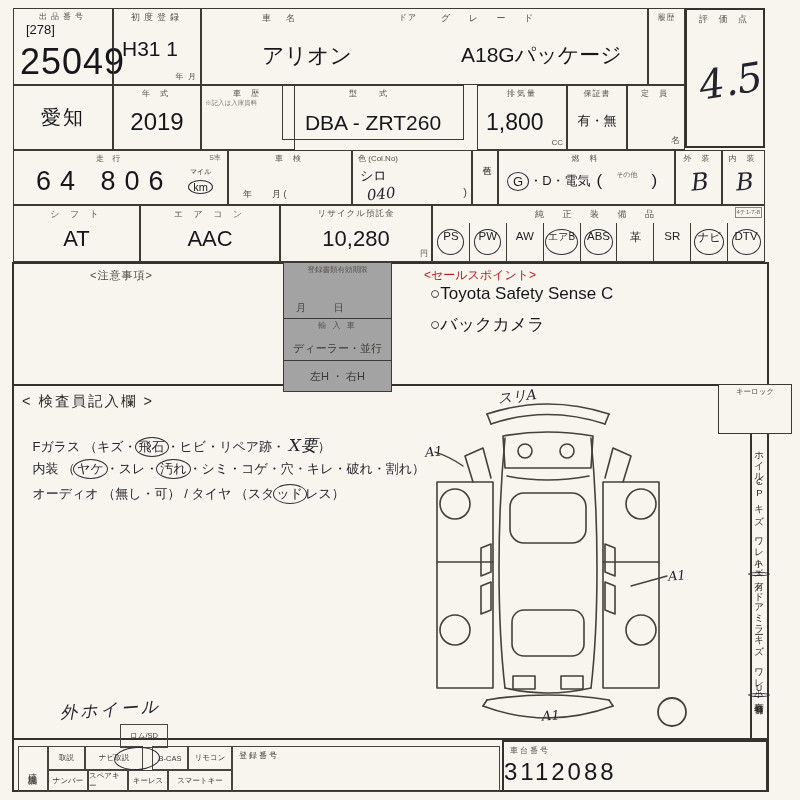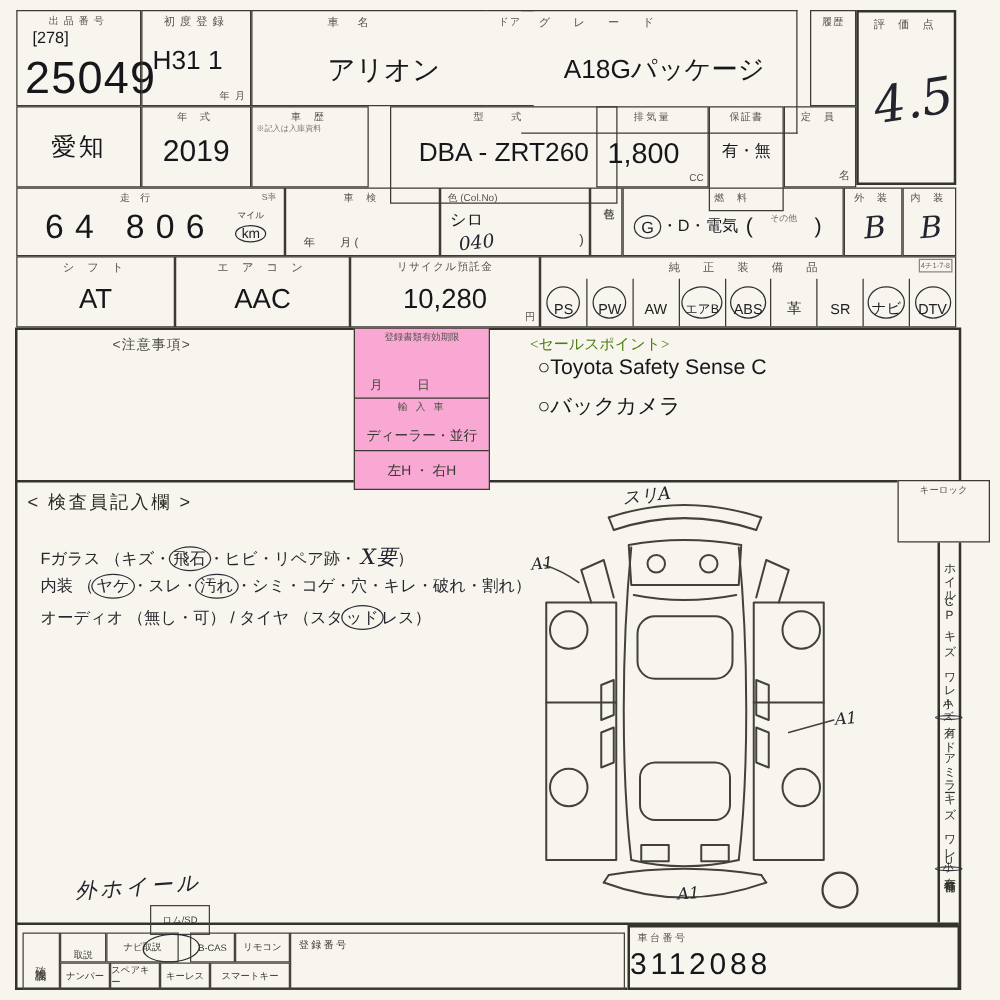--- a/index.html
+++ b/index.html
@@ -12,21 +12,21 @@
   .v{position:absolute;white-space:pre;color:#17171b;}
   .hand{font-family:"DejaVu Serif",serif;font-style:italic;color:#23242d;}
   .circ{display:inline-block;border:1.6px solid #2f2e36;border-radius:50%;}
   .ic{display:inline-block;border:1.5px solid #2f2e36;border-radius:50%;padding:0px 3px;margin:0 -2px;}
   .vert{writing-mode:vertical-rl;text-orientation:upright;}
   .note{position:absolute;font-size:13px;color:#26262c;white-space:pre;}
   .eqrow{position:absolute;left:0;right:0;bottom:0;top:17px;display:flex;}
   .eq{flex:1;display:flex;align-items:center;justify-content:center;
       border-left:1.5px solid #3c3a33;font-size:11.5px;color:#222;}
   .eq:first-child{border-left:none;}
-  .ring{display:inline-flex;align-items:flex-end;justify-content:center;min-width:27px;height:26px;
+  .ring{display:inline-flex;align-items:flex-start;justify-content:center;min-width:27px;height:26px;
         border-radius:50%;border:1.8px solid transparent;padding:0 2px;box-sizing:border-box;}
   .eq[data-on="true"] .ring{border-color:#2f2e36;}
   .bcell{position:absolute;border:1.2px solid #46443c;box-sizing:border-box;
          display:flex;align-items:center;justify-content:center;font-size:7.5px;color:#3c3a34;letter-spacing:0;}
   .line{position:absolute;background:#34322c;}
   svg.diag{position:absolute;overflow:visible;}
 </style>
 </head>
 <body>
 
@@ -46,21 +46,21 @@
 
   <div class="cell" style="left:201px;top:8px;width:188px;height:77px;border-right:none;">
     <div class="lbl" style="top:3px;left:60px;">車　名</div>
     <div class="v" style="top:32px;left:60px;font-size:22px;">アリオン</div>
   </div>
 
   <div class="cell" style="left:389px;top:8px;width:38px;height:77px;border-right:none;border-left:none;">
     <div class="lbl c" style="top:3px;font-size:8px;letter-spacing:1px;">ドア</div>
   </div>
 
-  <div class="cell" style="left:417px;top:8px;width:221px;height:99px;border-left:none;text-decoration:underline;">
+  <div class="cell" style="left:427px;top:8px;width:221px;height:77px;border-left:none;text-decoration:underline;">
     <div class="lbl" style="top:3px;left:14px;letter-spacing:8px;">グ レ ー ド</div>
     <div class="v" style="top:32px;left:34px;font-size:21px;">A18Gパッケージ</div>
   </div>
 
   <div class="cell" style="left:648px;top:8px;width:37px;height:77px;">
     <div class="lbl c" style="top:3px;font-size:8px;letter-spacing:1px;">履歴</div>
   </div>
 
   <div class="cell2" style="left:685px;top:8px;width:80px;height:140px;">
     <div class="lbl c" style="top:3px;font-size:9px;">評 価 点</div>
@@ -74,32 +74,32 @@
   <div class="cell" style="left:113px;top:85px;width:88px;height:65px;">
     <div class="lbl c" style="top:2px;font-size:8px;">年  式</div>
     <div class="v" style="top:22px;left:0;right:0;text-align:center;font-size:24px;">2019</div>
   </div>
 
   <div class="cell" style="left:201px;top:85px;width:94px;height:65px;">
     <div class="lbl c" style="top:2px;font-size:8px;">車  歴</div>
     <div class="v" style="top:13px;left:3px;font-size:6.5px;color:#7a786f;">※記入は入庫資料</div>
   </div>
 
-  <div class="cell" style="left:312px;top:85px;width:182px;height:78px;padding-left:48px;">
+  <div class="cell" style="left:282px;top:85px;width:182px;height:55px;padding-left:48px;">
     <div class="lbl c" style="top:2px;font-size:8px;letter-spacing:10px;">型  式</div>
     <div class="v" style="top:25px;left:0;right:0;text-align:center;font-size:21px;">DBA - ZRT260</div>
   </div>
 
   <div class="cell" style="left:477px;top:85px;width:90px;height:65px;">
     <div class="lbl c" style="top:2px;font-size:8px;letter-spacing:2px;">排気量</div>
     <div class="v" style="top:23px;left:8px;font-size:23px;">1,800</div>
     <div class="v" style="bottom:2px;right:3px;font-size:8px;color:#55534c;">CC</div>
   </div>
 
-  <div class="cell" style="left:567px;top:85px;width:60px;height:84px;">
+  <div class="cell" style="left:567px;top:85px;width:60px;height:65px;">
     <div class="lbl c" style="top:2px;font-size:8px;letter-spacing:1px;">保証書</div>
     <div class="v" style="top:26px;left:0;right:0;text-align:center;font-size:13px;">有・無</div>
   </div>
 
   <div class="cell" style="left:627px;top:85px;width:58px;height:65px;">
     <div class="lbl c" style="top:2px;font-size:8px;">定  員</div>
     <div class="v" style="bottom:2px;right:4px;font-size:9px;color:#55534c;">名</div>
   </div>
 
   <div class="cell" style="left:13px;top:150px;width:215px;height:55px;">
@@ -217,25 +217,25 @@
     </div>
   </div>
 
   <div class="cell2" style="left:12px;top:262px;width:757px;height:530px;"></div>
   <div class="line" style="left:13px;top:384px;width:754px;height:1.5px;"></div>
   <div class="line" style="left:13px;top:738px;width:754px;height:1.5px;"></div>
   <div class="line" style="left:750px;top:384px;width:1.5px;height:354px;"></div>
 
   <div class="v" style="left:90px;top:268px;font-size:11px;color:#494740;letter-spacing:1px;">&lt;注意事項&gt;</div>
 
-  <div class="v" style="left:424px;top:267px;font-size:12px;color:#4d7c0f;font-family:Liberation Serif, serif;">&lt;セールスポイント&gt;</div>
+  <div class="v" style="left:424px;top:267px;font-size:12px;color:#b91c1c;">&lt;セールスポイント&gt;</div>
   <div class="v" style="left:430px;top:284px;font-size:17px;">○Toyota Safety Sense C</div>
   <div class="v" style="left:430px;top:313px;font-size:17px;">○バックカメラ</div>
 
-  <div class="cell" style="left:283px;top:262px;width:109px;height:130px;background:#f9a8d4;">
+  <div class="cell" style="left:283px;top:262px;width:109px;height:130px;background:#a3a3a3;">
     <div style="position:absolute;top:0;left:0;right:0;height:55px;border-bottom:1.5px solid #3c3a33;">
       <div class="lbl c" style="top:2px;font-size:7.5px;letter-spacing:0;">登録書類有効期限</div>
       <div class="v" style="bottom:3px;left:12px;font-size:10px;color:#44423c;">月          日</div>
     </div>
     <div style="position:absolute;top:55px;left:0;right:0;height:42px;border-bottom:1.5px solid #3c3a33;">
       <div class="lbl c" style="top:2px;font-size:8px;letter-spacing:2px;">輸 入 車</div>
       <div class="v" style="bottom:4px;left:0;right:0;text-align:center;font-size:11px;color:#3a3833;">ディーラー・並行</div>
     </div>
     <div style="position:absolute;top:97px;left:0;right:0;bottom:0;">
       <div class="v" style="top:9px;left:0;right:0;text-align:center;font-size:11px;color:#3a3833;">左H ・ 右H</div>
@@ -313,21 +313,21 @@
 
   <div class="v hand" style="left:498px;top:388px;font-size:14px;transform:rotate(-6deg);">スリA</div>
   <div class="v hand" style="left:425px;top:444px;font-size:13px;transform:rotate(-5deg);">A1</div>
   <div class="v hand" style="left:668px;top:568px;font-size:13px;transform:rotate(-5deg);">A1</div>
   <div class="v hand" style="left:542px;top:708px;font-size:13px;transform:rotate(-4deg);">A1</div>
 
   <div class="bcell" style="left:18px;top:746px;width:30px;height:46px;">
     <span class="vert" style="font-size:8.5px;letter-spacing:2px;">確認欄</span>
   </div>
 
-  <div class="bcell" style="left:48px;top:746px;width:37px;height:24px;align-items:flex-end;">
+  <div class="bcell" style="left:48px;top:746px;width:37px;height:24px;">
       <span>取説</span>
     </div>
   <div class="bcell" style="left:85px;top:746px;width:58px;height:24px;">
       <span>ナビ取説</span>
     </div>
   <div class="bcell" style="left:120px;top:724px;width:48px;height:24px;">
       <span>ロム/SD</span>
     </div>
   <div class="bcell" style="left:152px;top:746px;width:36px;height:24px;">
       <span>B-CAS</span>

